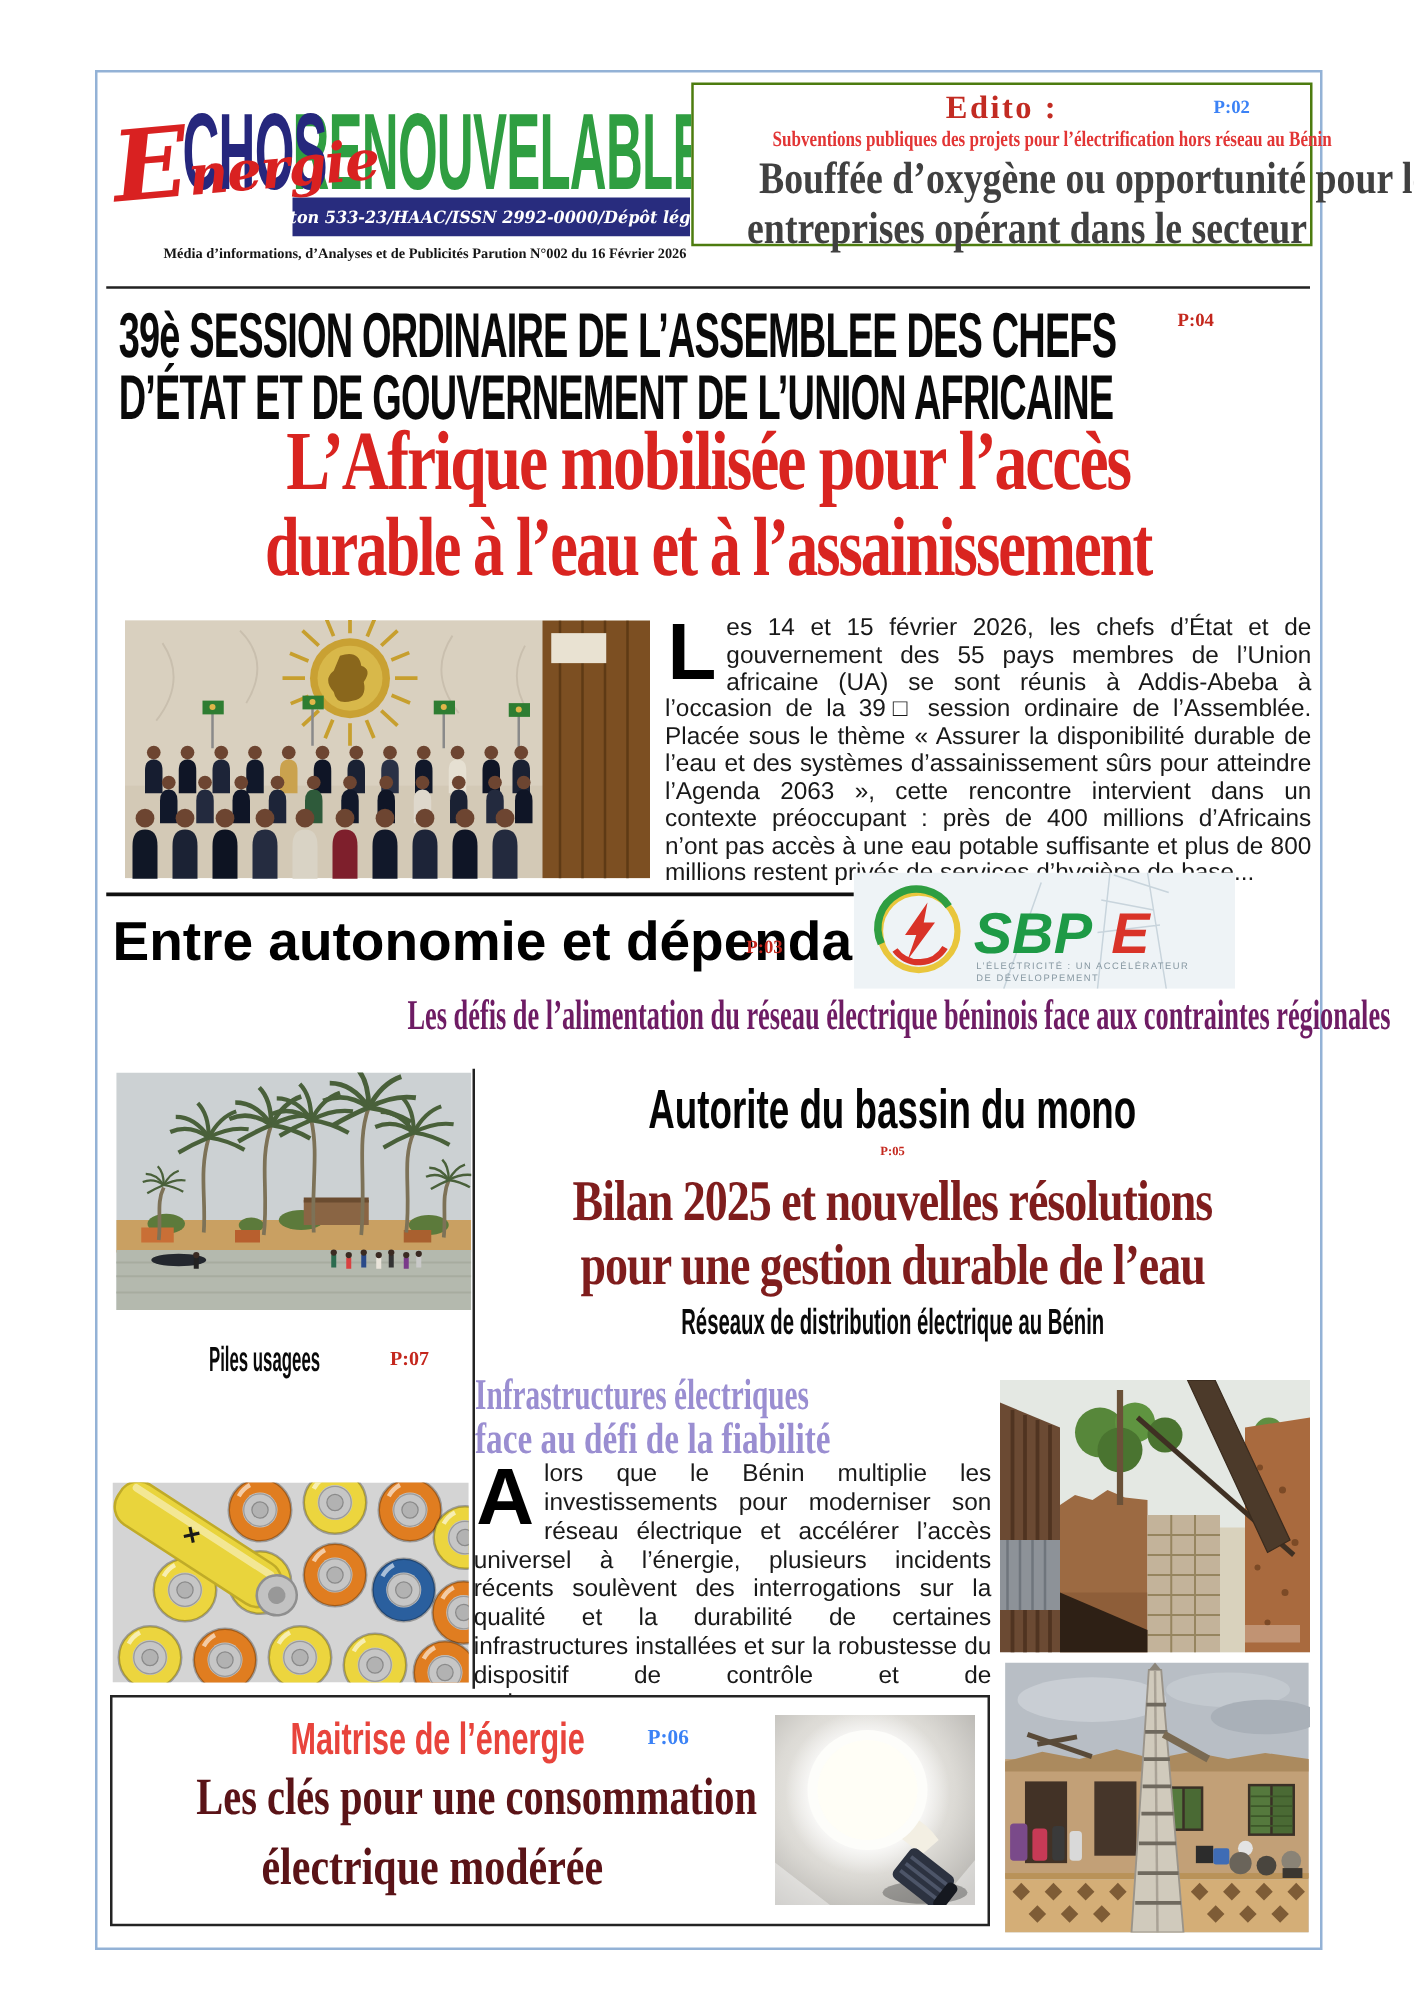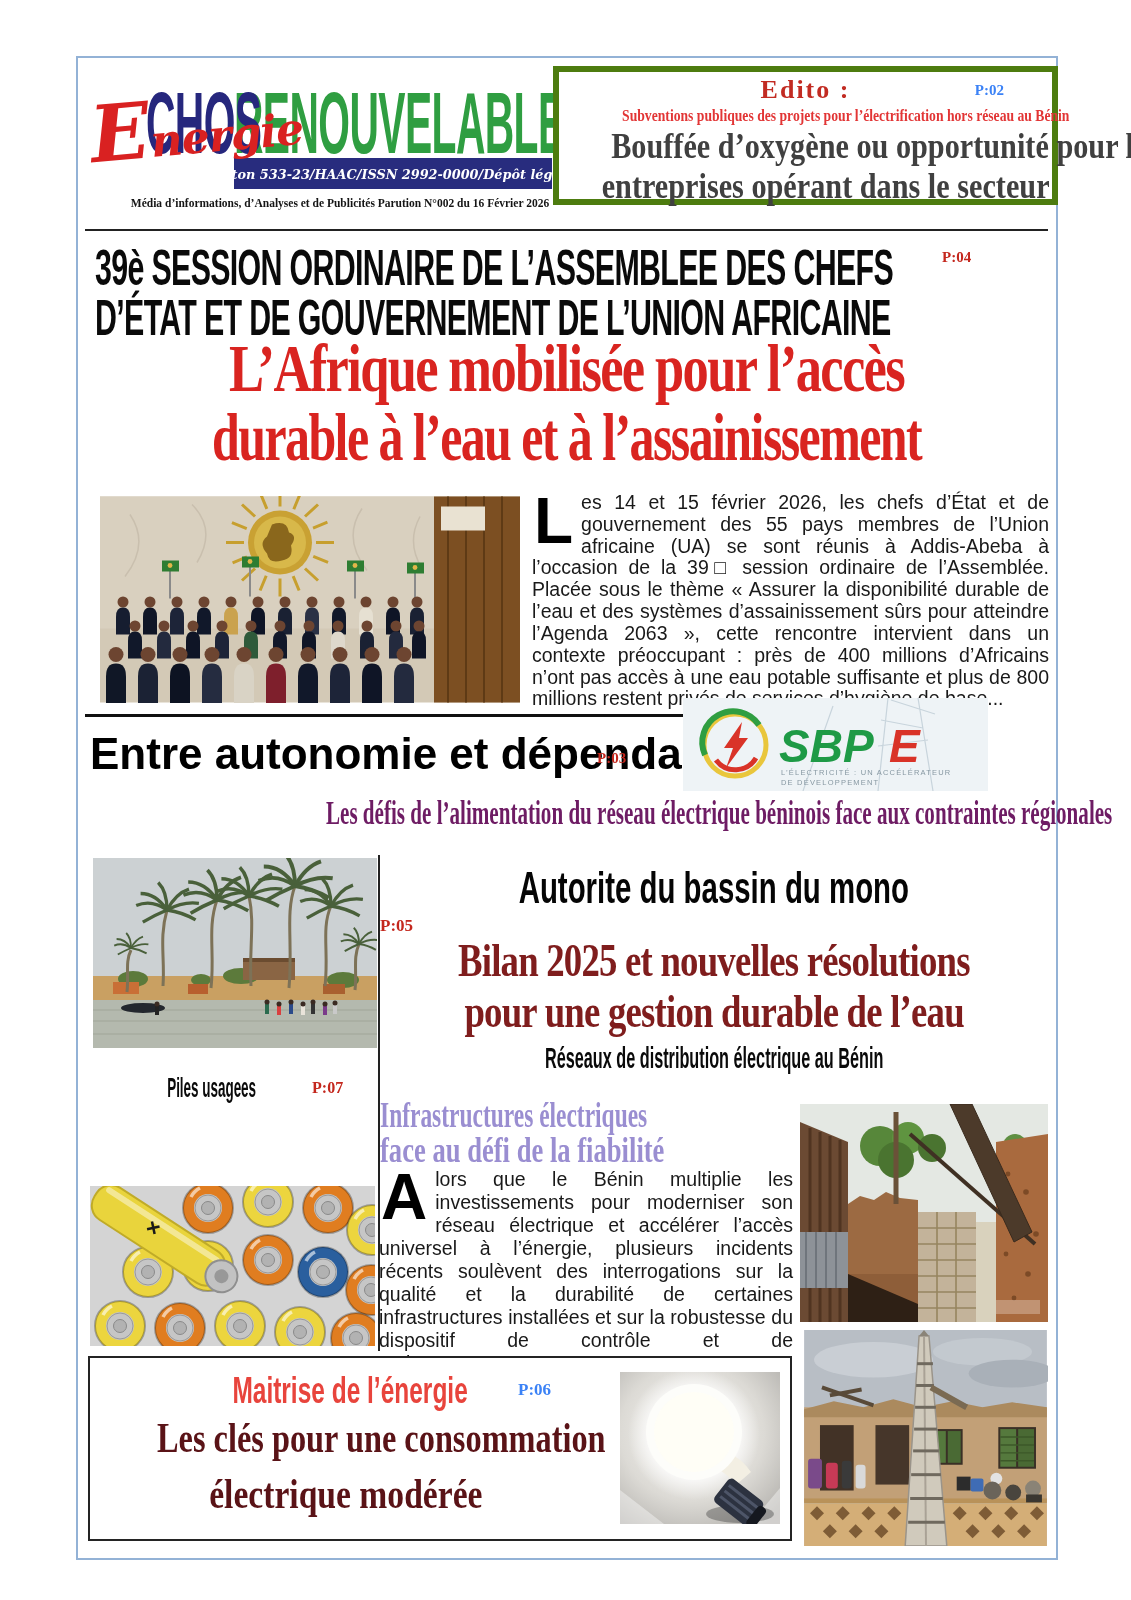--- a/index.html
+++ b/index.html
@@ -25,21 +25,21 @@
   #mast-authbar{left:234px;top:158px;width:318px;height:31px;background:#282c7e;
     display:flex;align-items:center;justify-content:center;}
   #mast-authbar span{color:#fff;font-family:"DejaVu Serif",serif;font-style:italic;
     font-weight:700;font-size:13.5px;transform:scaleX(.95);white-space:nowrap;}
   #mast-tagline{left:120px;top:193px;width:440px;text-align:center;}
   #mast-tagline span{font-family:"Liberation Serif",serif;font-weight:700;font-size:11.5px;color:#151515;}
 
   #rule-top{left:85px;top:229px;width:963px;height:2px;background:#222;}
 
   
-  #edito{left:553px;top:66px;width:493px;height:127px;border:6px solid #4d7c0f;background:#fff;}
+  #edito{left:553px;top:66px;width:493px;height:127px;border:2px solid #4d7c0f;background:#fff;}
   .ed-label{text-align:center;margin-top:3px;font-family:"Liberation Serif",serif;
     font-weight:700;font-size:26px;color:#c22b22;letter-spacing:2px;}
   .ed-ref{position:absolute;right:48px;top:10px;font-size:15px;}
   .ed-kicker{text-align:center;margin-top:0;font-family:Liberation Serif, serif;}
   .ed-kicker span{font-weight:600;font-size:17.5px;color:#e23535;transform:scaleX(.78);}
   .ed-head{text-align:center;font-family:"Liberation Serif",serif;font-weight:700;
     font-size:36px;color:#404040;line-height:1.1;margin-top:1px;}
   .ed-head span{transform:scaleX(.84);}
 
   
@@ -75,21 +75,21 @@
   #purple-head{left:85px;top:794px;width:963px;text-align:center;}
   #purple-head span{font-family:"Liberation Serif",serif;font-weight:700;font-size:34px;
     color:#6e1c64;transform:scaleX(.62);}
 
   #vrule{left:378px;top:855px;width:2px;height:496px;background:#222;}
 
   #photo-palm{left:93px;top:858px;width:284px;height:190px;}
 
   #mono-kick{left:380px;top:864px;width:668px;text-align:center;}
   #mono-kick span{font-weight:700;font-size:42px;color:#050505;transform:scale(.7,1.05);}
-  #mono-ref{left:380px;top:916px;width:668px;text-align:left;font-size:17px;}
+  #mono-ref{left:380px;top:916px;width:668px;text-align:center;font-size:10px;}
   #green-head{left:380px;top:936px;width:668px;text-align:center;
     font-family:"Liberation Serif",serif;font-weight:700;font-size:46px;color:#7f1d1d;
     line-height:1.1;letter-spacing:-1px;}
   #green-head span{transform:scaleX(.8);}
 
   #reseaux-kick{left:380px;top:1042px;width:668px;text-align:center;}
   #reseaux-kick span{font-weight:700;font-size:29px;color:#0a0a0a;transform:scale(.56,1);}
 
   #infra-head{left:380px;top:1098px;font-family:"Liberation Serif",serif;font-weight:700;
     font-size:35px;color:#9a8ed1;line-height:1.0;}

